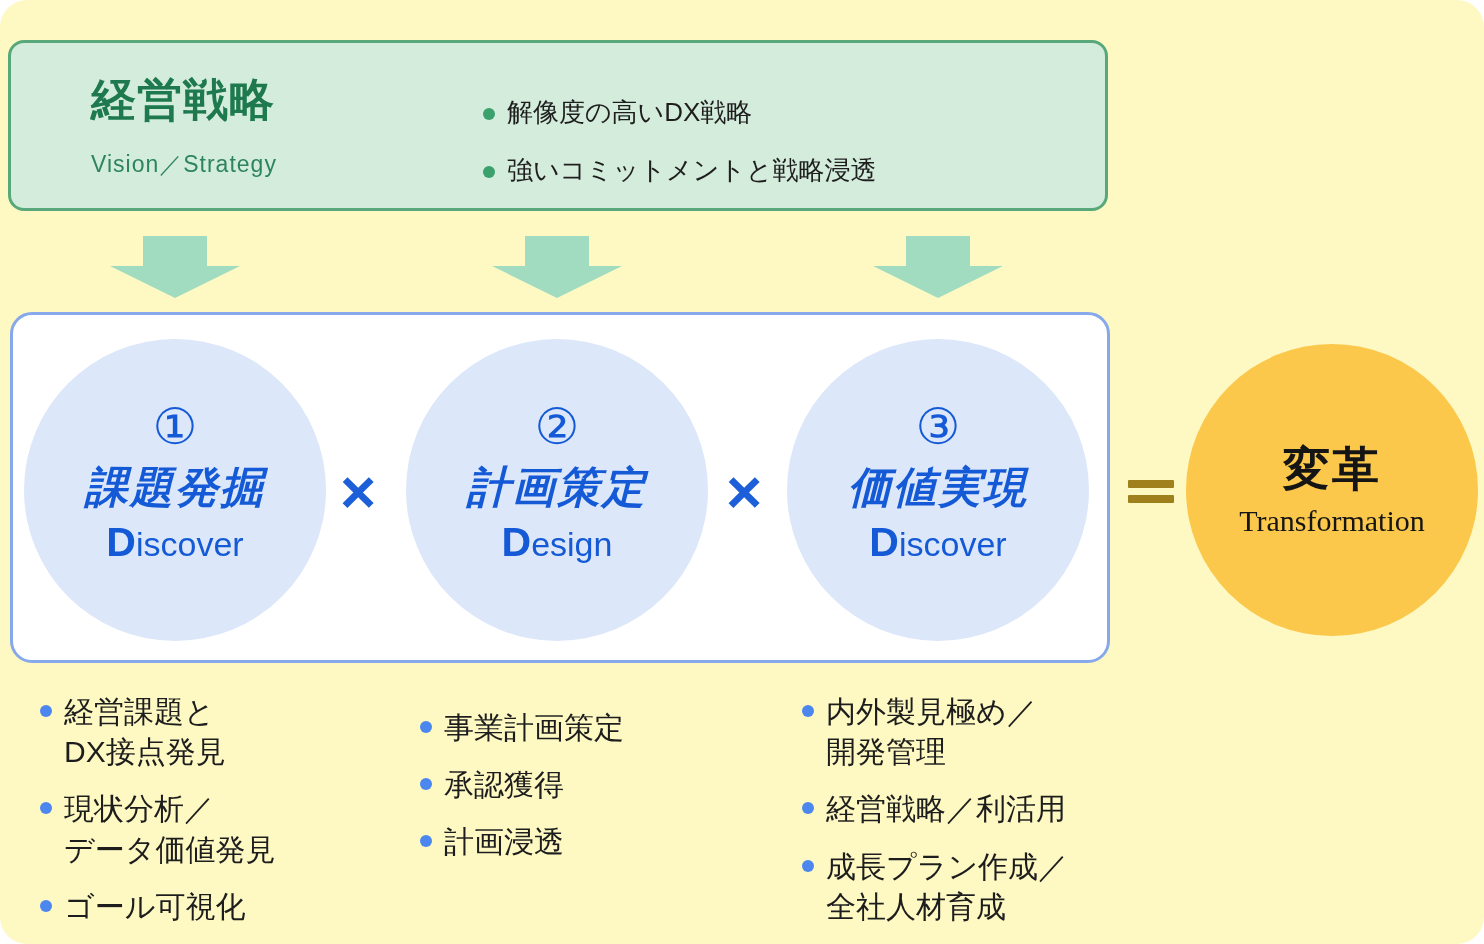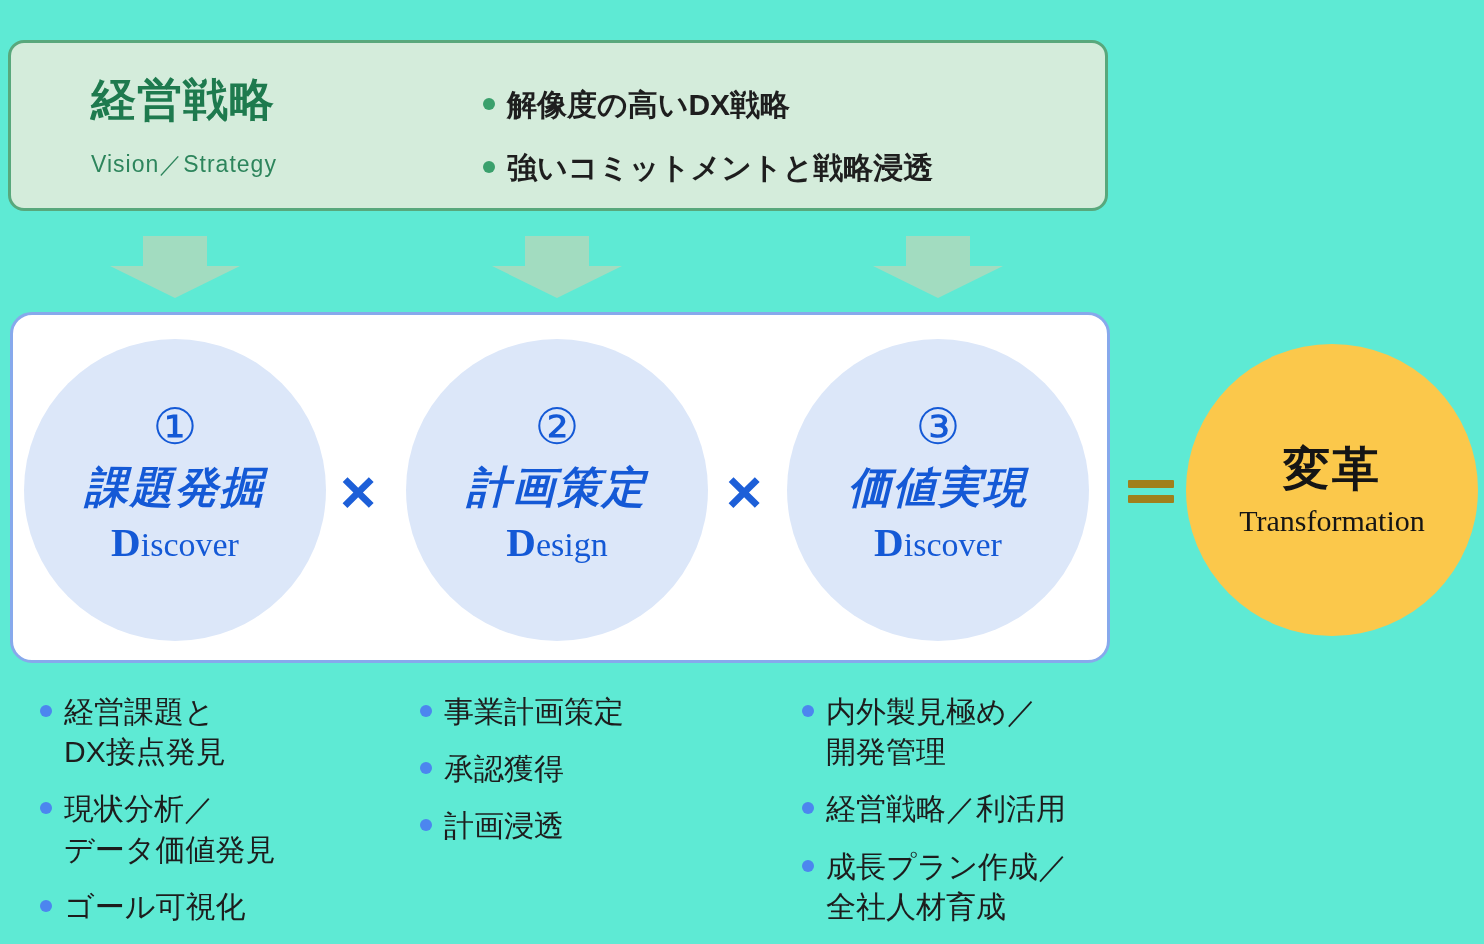--- a/index.html
+++ b/index.html
@@ -5,22 +5,23 @@
   * { margin: 0; padding: 0; box-sizing: border-box; }
   html, body { background: #ffffff; }
   body {
     font-family: "Liberation Sans", "DejaVu Sans", sans-serif;
     color: #1c1c1c;
   }
   .stage {
     position: relative;
     width: 1484px;
     height: 944px;
-    background: #5eead4;
+    background: #fef9c3;
     overflow: hidden;
+    border-radius: 27px;
   }
 
   
   .strategy-box {
     position: absolute;
     left: 8px; top: 40px;
     width: 1100px; height: 171px;
     background: #d4ecdb;
     border: 3px solid #58a87c;
     border-radius: 16px;
@@ -37,24 +38,23 @@
     line-height: 1.1;
   }
   .strategy-subtitle {
     margin-top: 24px;
     font-size: 23px;
     color: #2d855c;
     letter-spacing: 1px;
   }
   .strategy-bullets {
     position: absolute;
-    left: 472px; top: 42px;
-    font-size: 30px;
+    left: 472px; top: 52px;
+    font-size: 26px;
     color: #1e1e1e;
-    font-weight: bold;
   }
   .strategy-bullets .bullet-item { margin-bottom: 23px; }
   .strategy-bullets .dot { background: #3aa06c; }
 
   
   .down-arrow {
     position: absolute;
     top: 236px;
     width: 130px; height: 62px;
   }
@@ -99,21 +99,20 @@
     letter-spacing: 2px;
     margin-top: 8px;
     line-height: 1.15;
     font-style: italic;
   }
   .step-label {
     font-size: 34px;
     color: #1459d6;
     margin-top: 7px;
     line-height: 1.15;
-    font-family: Liberation Serif, serif;
   }
   .step-label .lead {
     font-size: 41px;
     font-weight: 700;
   }
   .multiply-sign {
     position: absolute;
     top: 492px;
     width: 60px;
     transform: translate(-50%, -50%);
@@ -166,21 +165,21 @@
 
   
   .step-list {
     position: absolute;
     top: 692px;
     width: 370px;
     font-size: 30px;
     color: #1d1d1d;
   }
   .list-1 { left: 40px; }
-  .list-2 { left: 420px; }
+  .list-2 { left: 420px; margin-top: 16px; }
   .list-3 { left: 802px; }
   .step-list .dot { background: #4c86ef; }
   .step-list .bullet-item { margin-bottom: 17px; }
 
   
   .bullet-item {
     display: flex;
     align-items: flex-start;
   }
   .dot {

